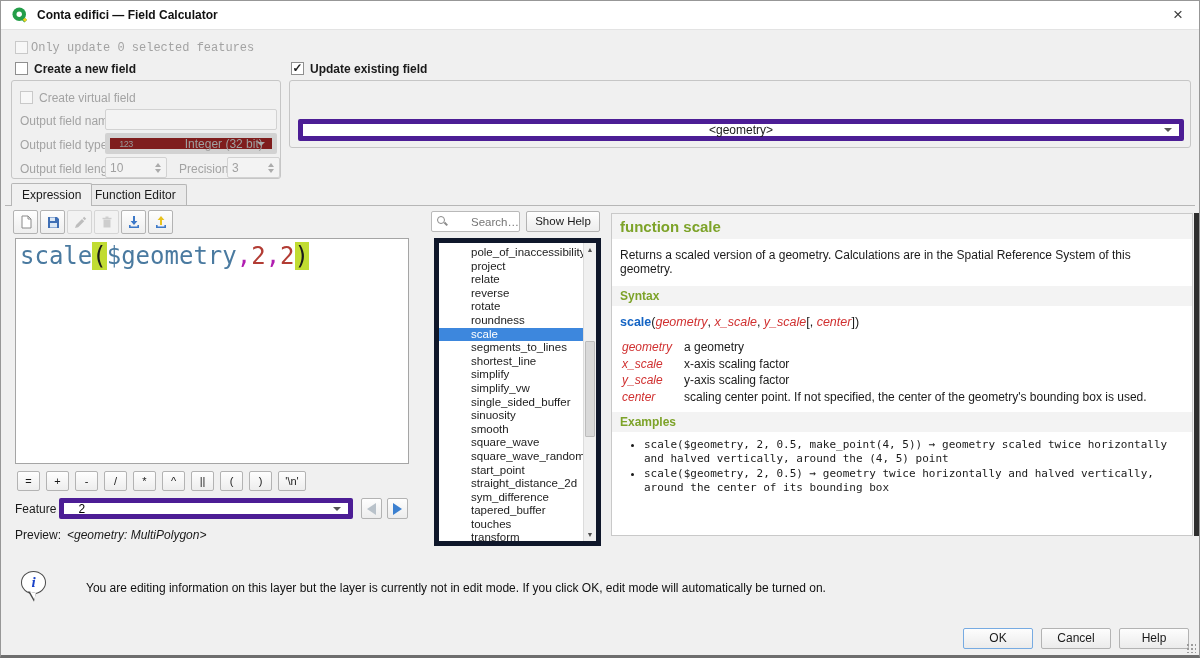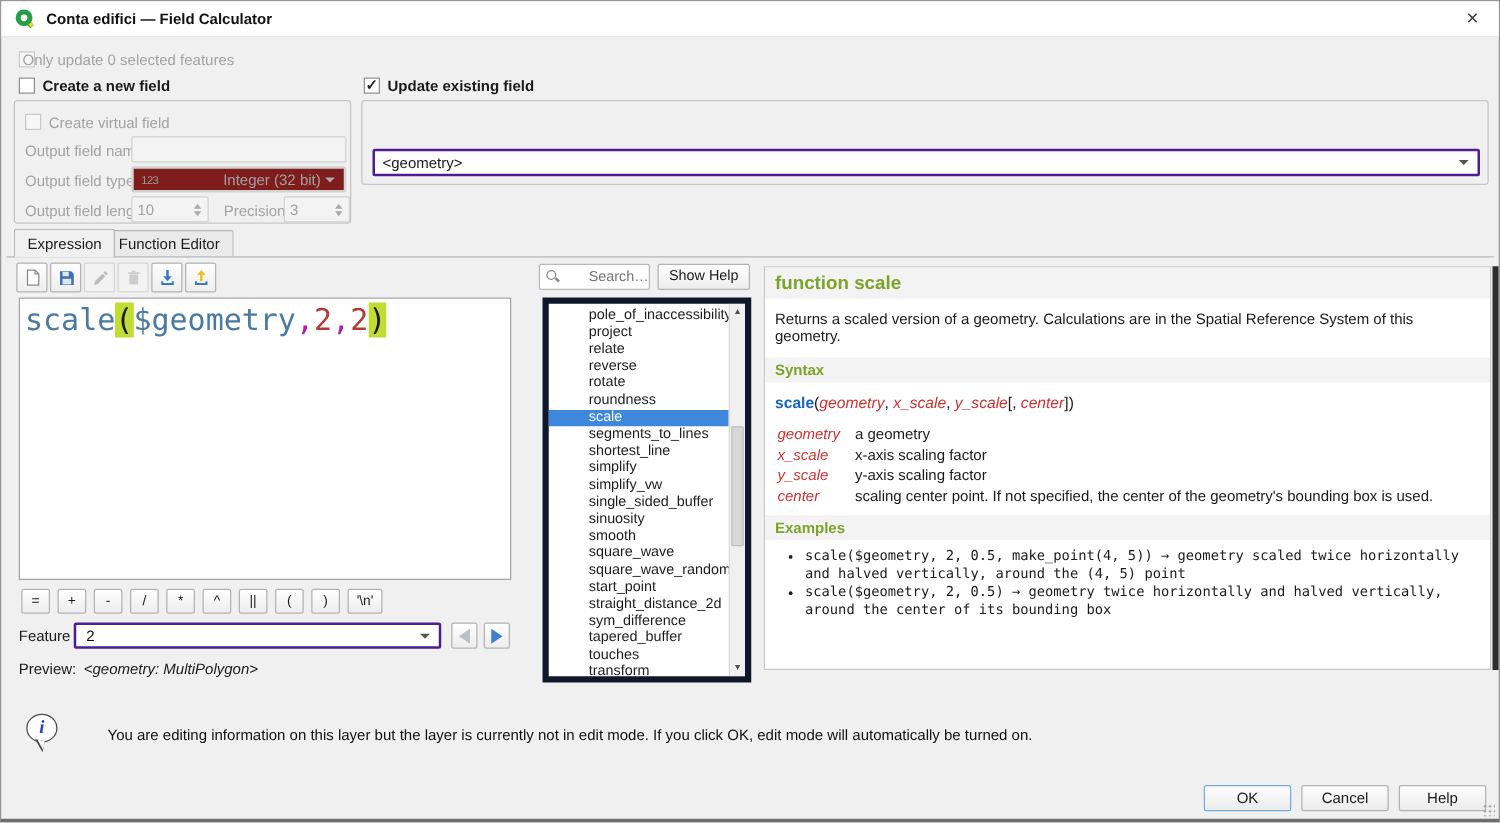--- a/index.html
+++ b/index.html
@@ -17,22 +17,22 @@
       font-size:12px;line-height:11px;text-align:center;color:#222;font-weight:700;}
   .cb.dis{border-color:#c9c9c9;background:#f7f7f7;}
   .lbl{position:absolute;white-space:nowrap;}
   .lbl.dis{color:#a3a3a3;}
   .lbl.b{font-weight:700;}
   
   .group{position:absolute;border:1px solid #c6c6c6;border-radius:3px;box-sizing:border-box;}
   .inp{position:absolute;background:#fff;border:1px solid #b9b9b9;border-radius:2px;box-sizing:border-box;
        font-size:12px;color:#1a1a1a;padding:0 5px;font-family:"Liberation Sans",sans-serif;}
   .inp.dis{background:#f3f3f3;border-color:#d2d2d2;color:#a0a0a0;}
-  .combo{position:absolute;background:#fff;border:2px solid #4c1d95;border-radius:2px;box-sizing:border-box;
-         display:flex;align-items:center;padding:0 6px;}
+  .combo{position:absolute;background:#fff;border:5px solid #4c1d95;border-radius:2px;box-sizing:border-box;
+         display:flex;align-items:center;padding:0 6px;justify-content:center;}
   .combo.dis{background:#7f1d1d;border-color:#d2d2d2;color:#a0a0a0;gap:48px;}
   .darr{width:0;height:0;border-left:4px solid transparent;border-right:4px solid transparent;
         border-top:4px solid #555;position:absolute;right:7px;top:50%;margin-top:-2px;}
   .darr.dis{border-top-color:#a8a8a8;}
   .spin{position:absolute;background:#f3f3f3;border:1px solid #d2d2d2;border-radius:2px;box-sizing:border-box;
         color:#a0a0a0;padding:0 4px;display:flex;align-items:center;}
   .spin .arrows{position:absolute;right:2px;top:1px;bottom:1px;width:12px;display:flex;flex-direction:column;
         align-items:center;justify-content:center;gap:2px;}
   .tri-up{width:0;height:0;border-left:3px solid transparent;border-right:3px solid transparent;border-bottom:4px solid #ababab;}
   .tri-dn{width:0;height:0;border-left:3px solid transparent;border-right:3px solid transparent;border-top:4px solid #ababab;}
@@ -117,21 +117,21 @@
       <circle cx="11" cy="11" r="9" fill="#249e49"></circle>
       <circle cx="11" cy="11" r="3.6" fill="#ffffff"></circle>
       <rect x="13" y="13" width="9" height="5" fill="#249e49" transform="rotate(45 15 15)"></rect>
       <rect x="16.5" y="16.5" width="4" height="4" fill="#f3d11c" transform="rotate(45 18.5 18.5)"></rect>
     </svg>
     <span class="title-text">Conta edifici — Field Calculator</span>
     <div class="close-btn">×</div>
   </div>
 
   <div class="cb dis" style="left:14px;top:40px;"></div>
-  <span class="lbl dis" style="left:17px;top:40px;">Only update 0 selected features</span>
+  <span class="lbl dis" style="left:30px;top:40px;font-family:Liberation Mono, monospace;">Only update 0 selected features</span>
 
   <div class="cb" style="left:14px;top:61px;"></div>
   <span class="lbl b" style="left:33px;top:61px;">Create a new field</span>
 
   <div class="group" style="left:10px;top:79px;width:270px;height:99px;">
     <div class="cb dis" style="left:8px;top:10px;"></div>
     <span class="lbl dis" style="left:27px;top:10px;">Create virtual field</span>
 
     <span class="lbl dis" style="left:8px;top:33px;">Output field name</span>
     <div class="inp dis" style="left:93px;top:28px;width:172px;height:21px;"></div>

